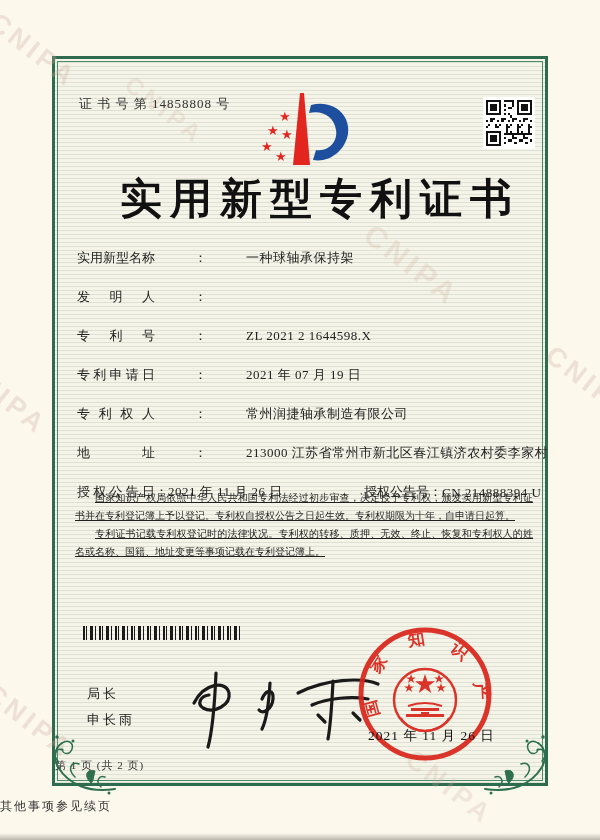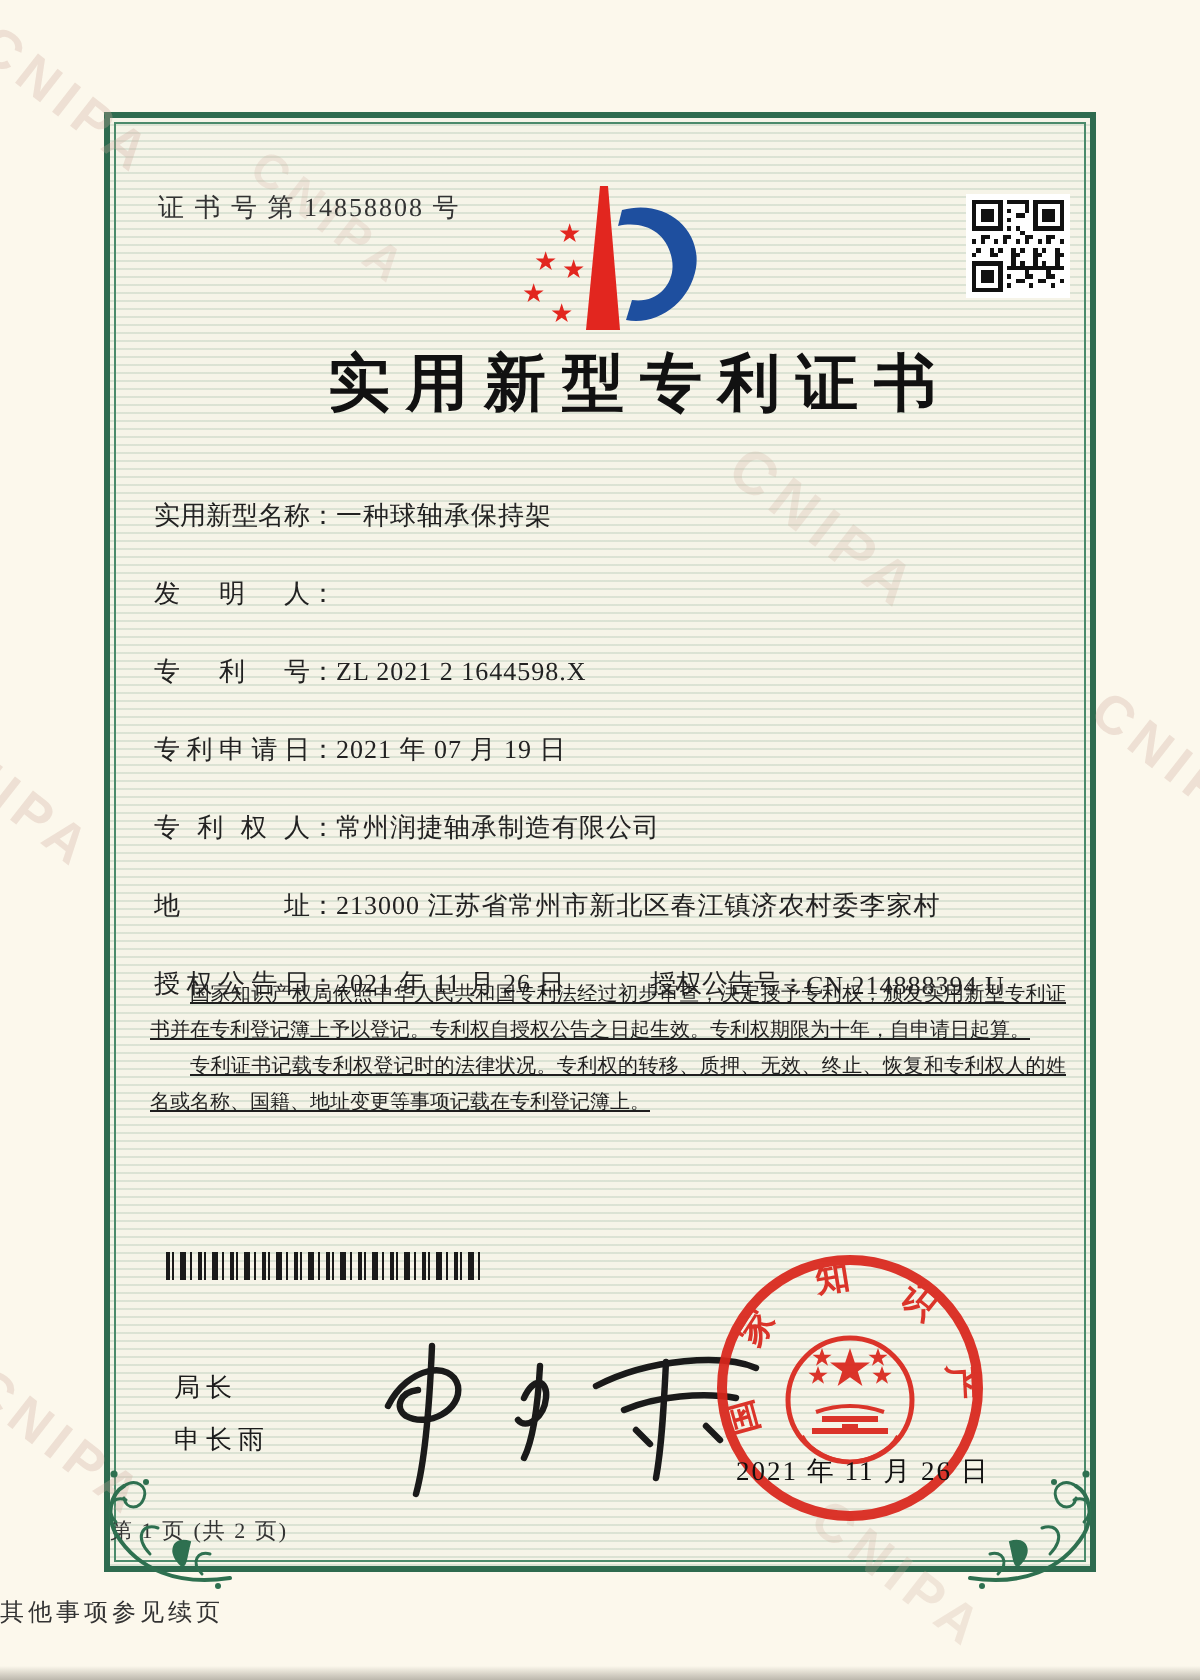--- a/index.html
+++ b/index.html
@@ -35,24 +35,24 @@
     pointer-events:none;
   }
   
   .cz{ position:absolute; z-index:2; }
   .cert-no{ left:24px; top:36px; font-size:13px; letter-spacing:1px; color:#333; }
   .logo{ left:200px; top:30px; width:100px; height:80px; }
   .qr{ left:428px; top:38px; width:52px; height:52px; background:#fff; padding:3px; }
   .qr svg{ width:46px; height:46px; display:block; }
   .title{
     left:0; top:112px; width:100%; text-align:center;
-    font-size:31px; font-weight:700; letter-spacing:8px; color:#111;padding-left:40px;
+    font-size:42px; font-weight:700; letter-spacing:8px; color:#111;padding-left:40px;
   }
   .fields{ left:22px; top:190px; width:452px; font-size:13px; color:#222; }
-  .frow{ display:flex; align-items:baseline; margin-bottom:21px; white-space:nowrap; }
+  .frow{ display:flex; align-items:baseline; margin-bottom:21px; white-space:nowrap;gap:39px; }
   .flabel{
     display:inline-block; width:78px; flex:none;
     text-align:justify; text-align-last:justify;
   }
   .fcolon{ flex:none; }
   .fvalue{ margin-left:0; letter-spacing:0.5px; }
   .gpair1{ display:flex; align-items:center; width:248px; flex:none; }
   .gpair2{ display:flex; align-items:flex-end; }
   .glabel2{ flex:none; }
   .paras{

